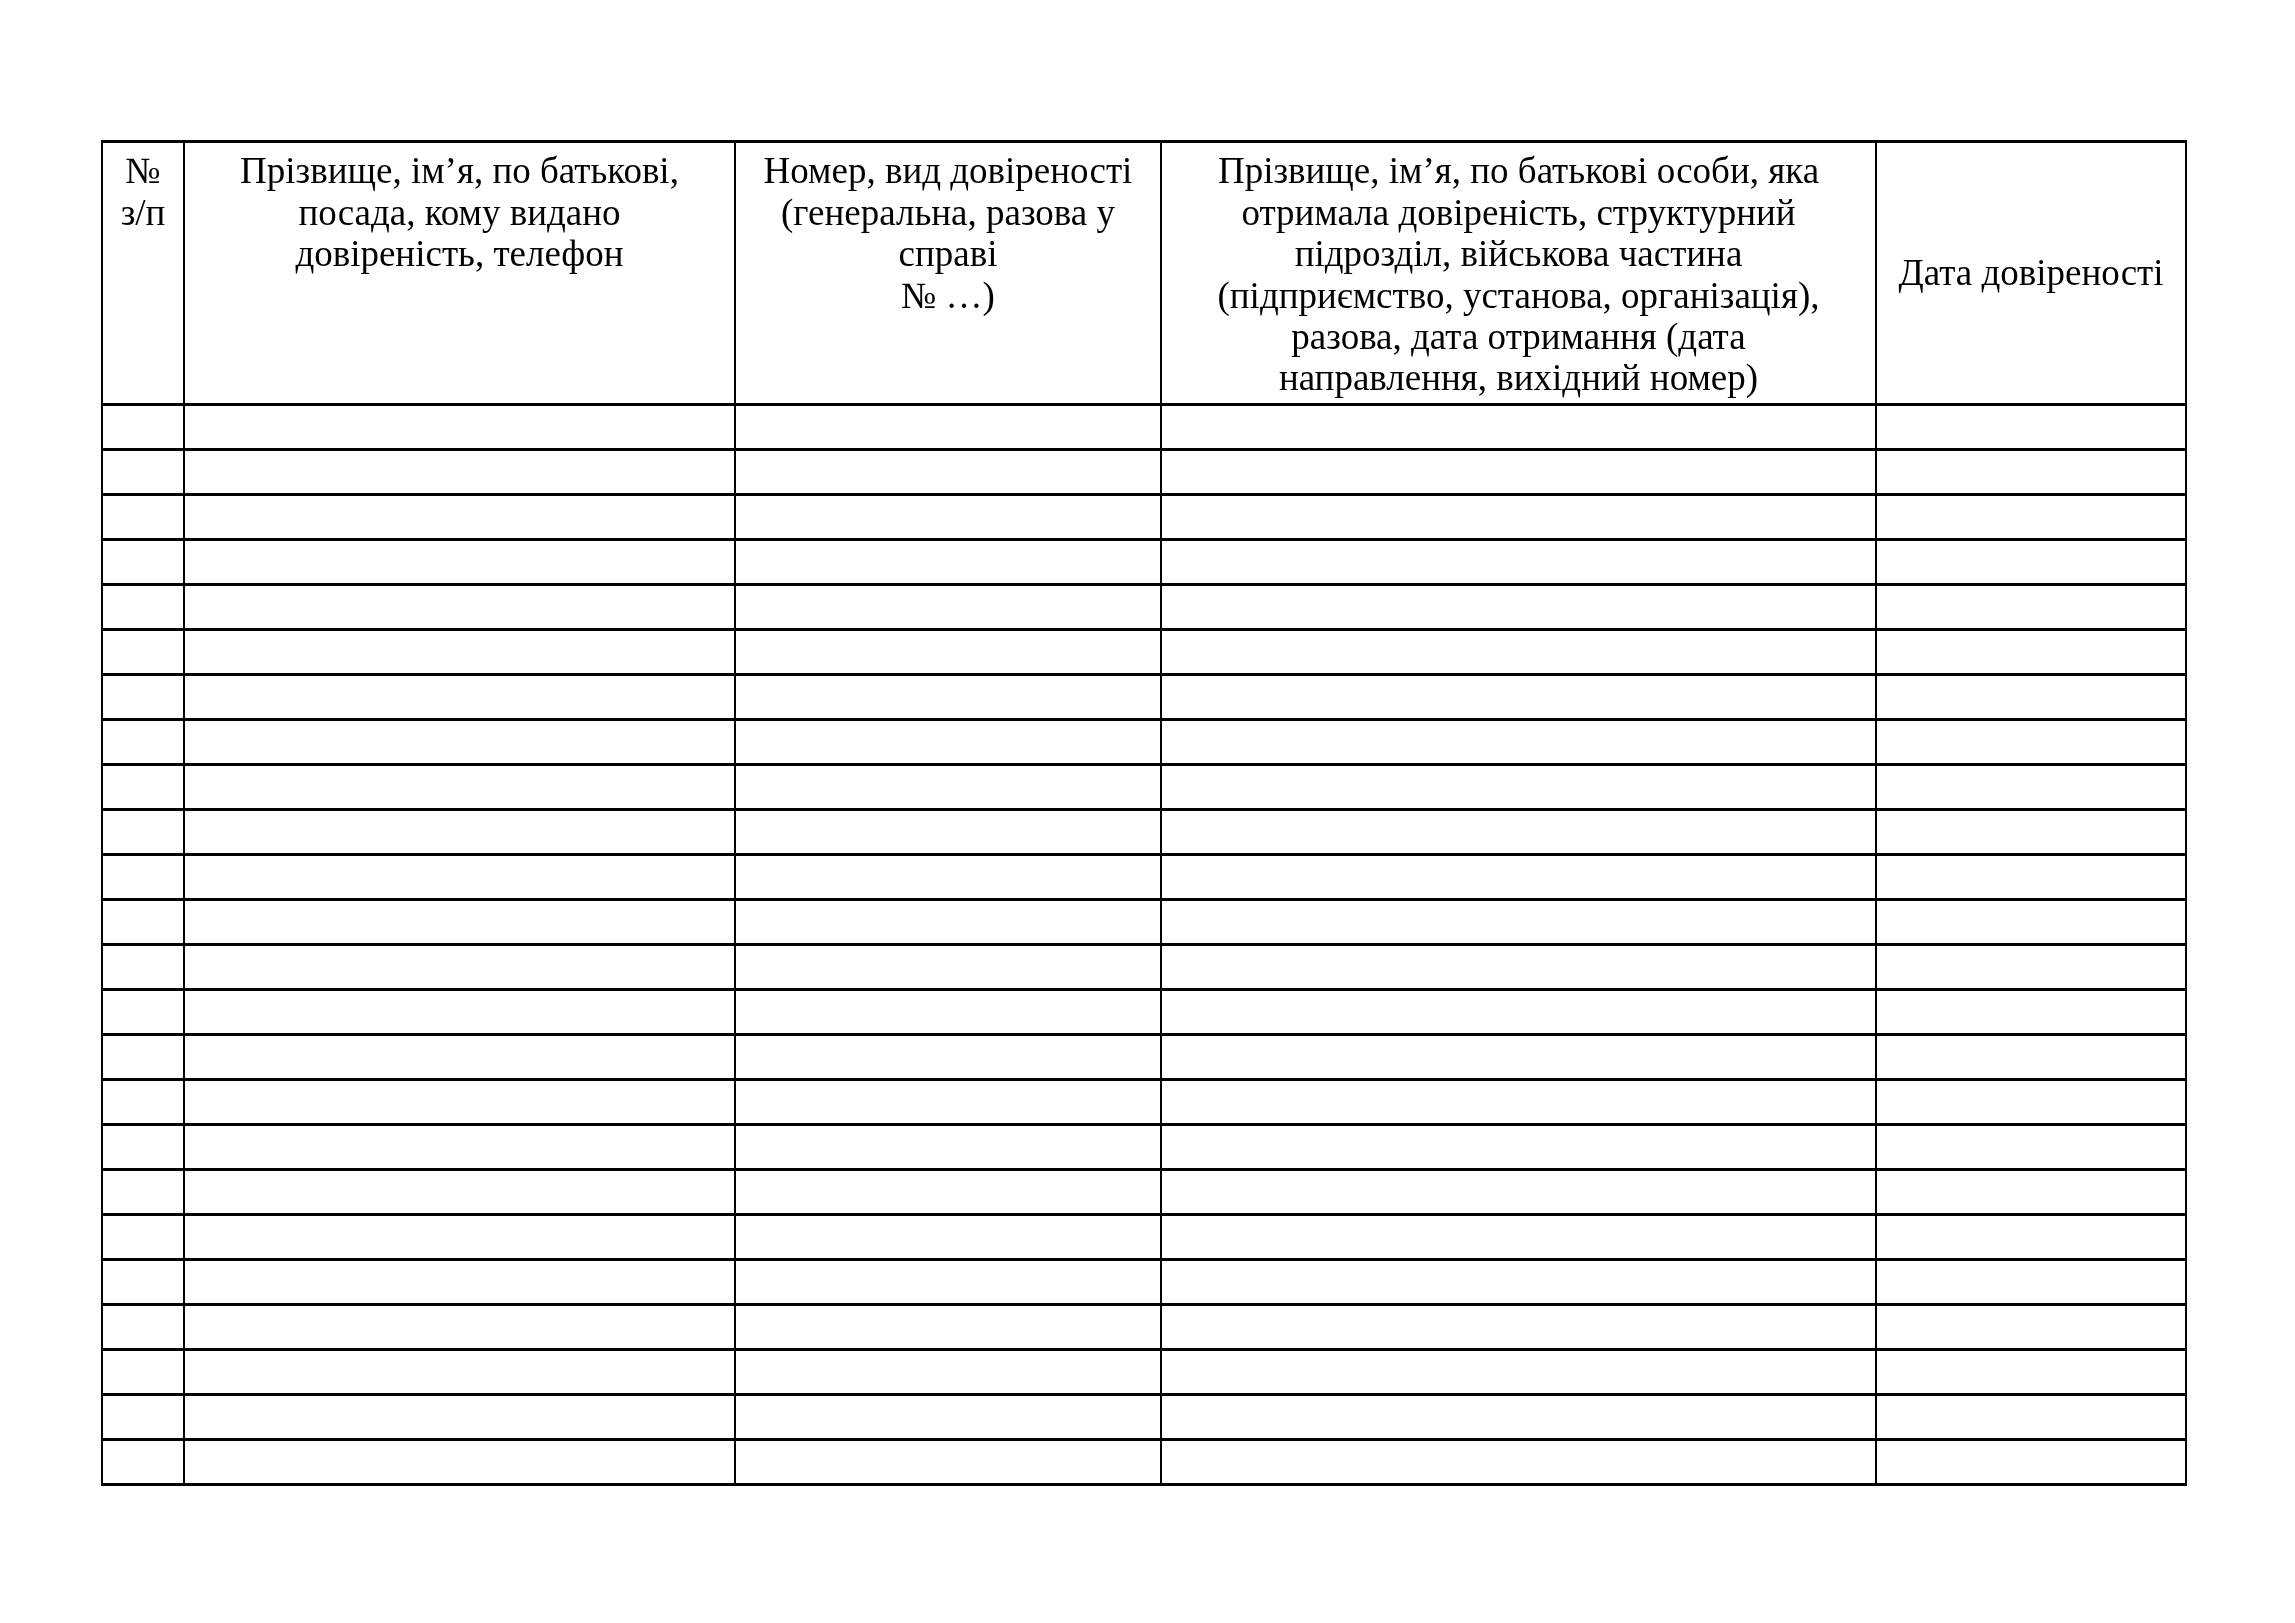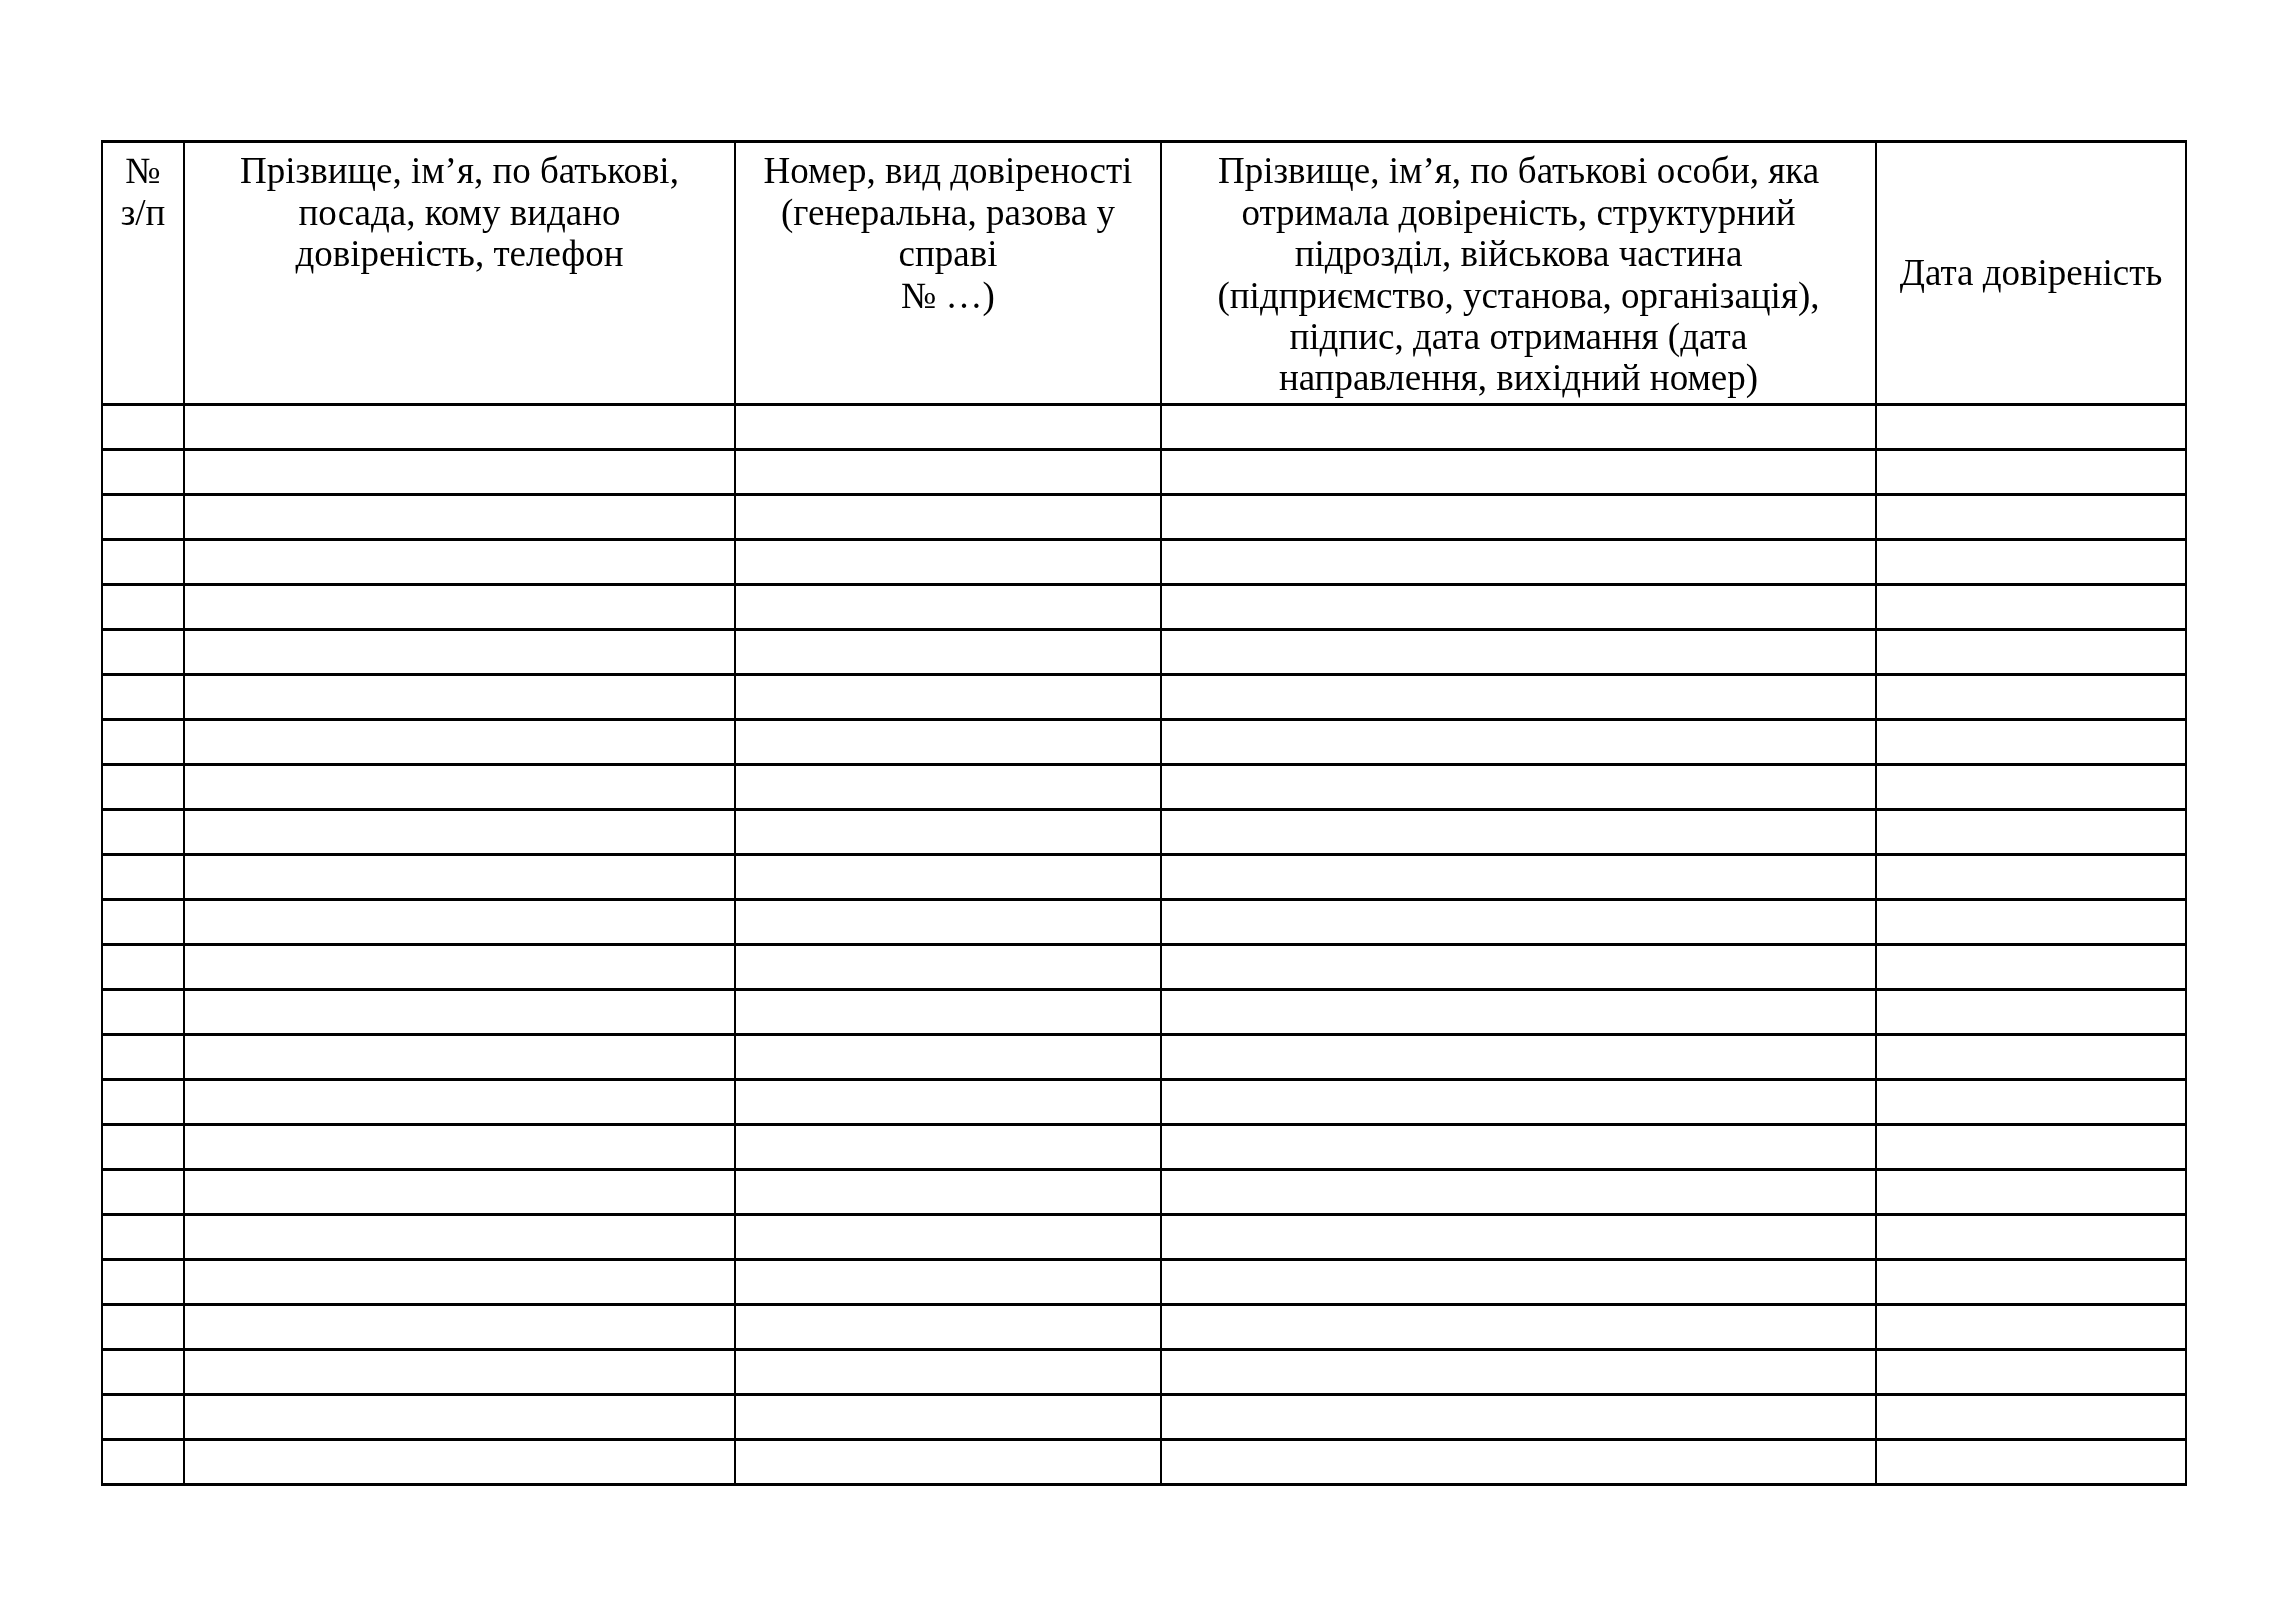--- a/index.html
+++ b/index.html
@@ -77,23 +77,23 @@
 посада, кому видано
 довіреність, телефон</th>
         <th>Номер, вид довіреності
 (генеральна, разова у
 справі
 № …)</th>
         <th>Прізвище, ім’я, по батькові особи, яка
 отримала довіреність, структурний
 підрозділ, військова частина
 (підприємство, установа, організація),
-підпис, дата отримання (дата
+разова, дата отримання (дата
 направлення, вихідний номер)</th>
-        <th class="v-middle">Дата довіреність</th>
+        <th class="v-middle">Дата довіреності</th>
       </tr>
     </thead>
     <tbody>
         <tr>
           <td></td>
           <td></td>
           <td></td>
           <td></td>
           <td></td>
         </tr>

